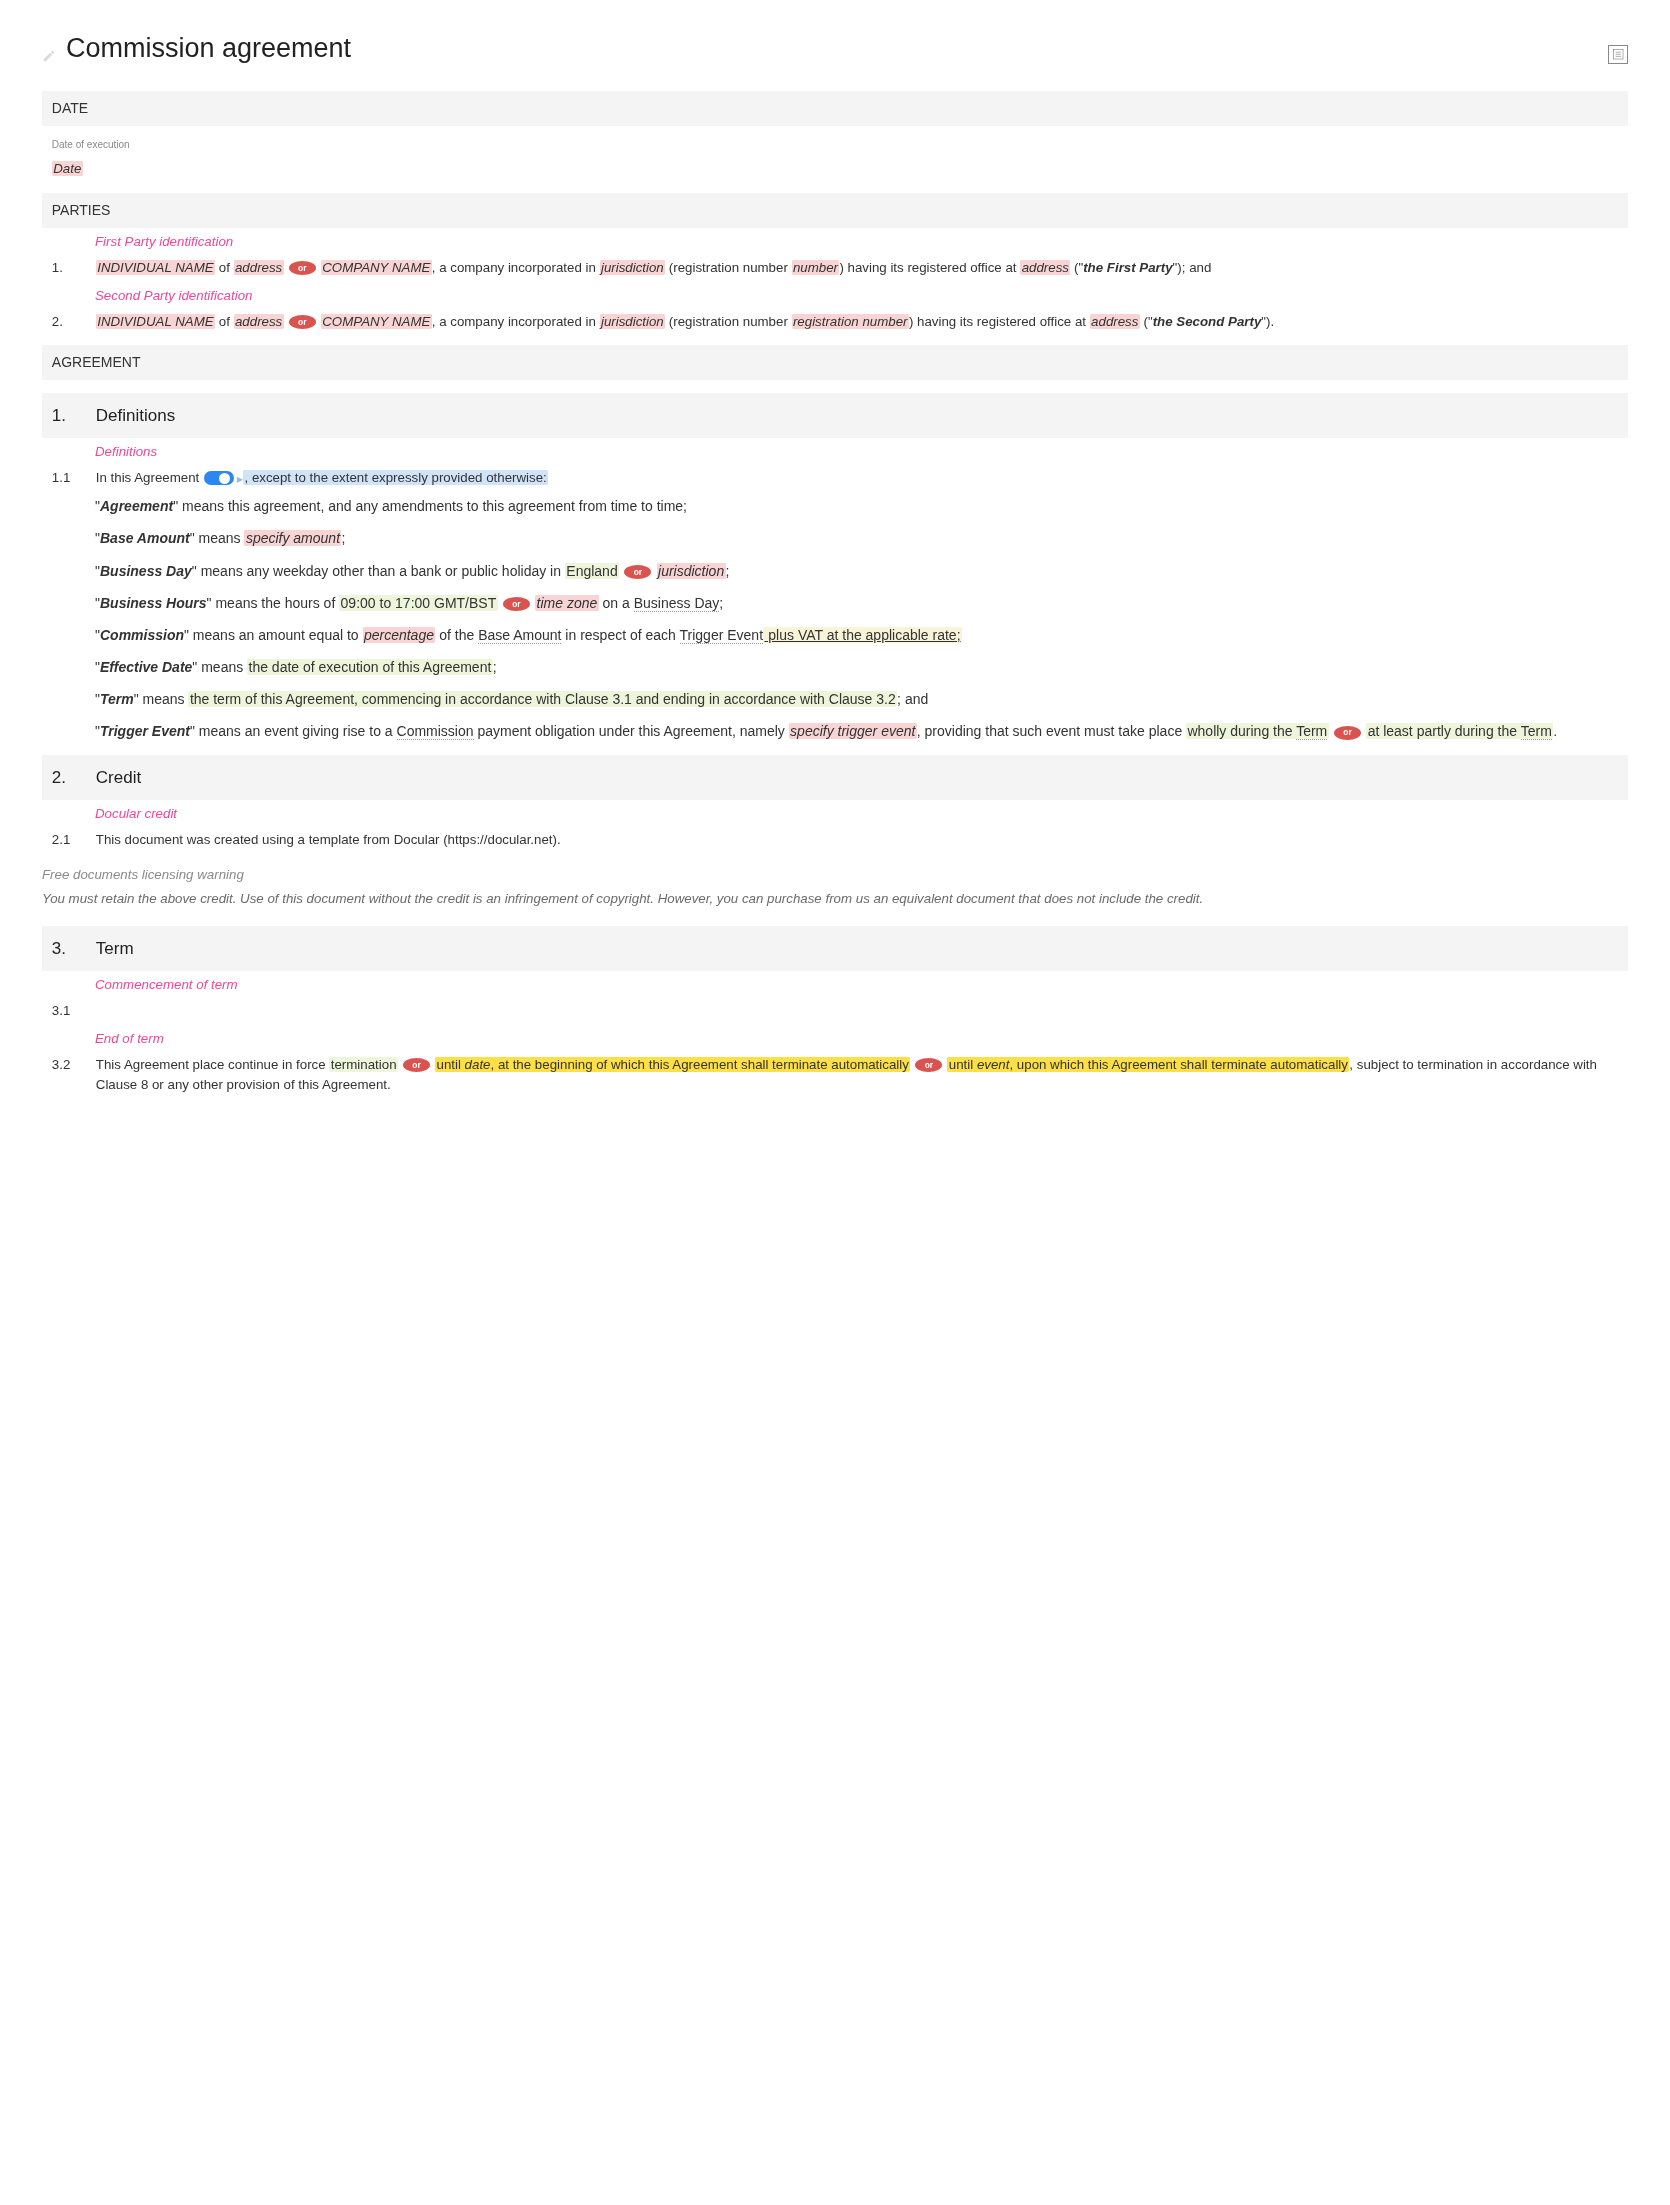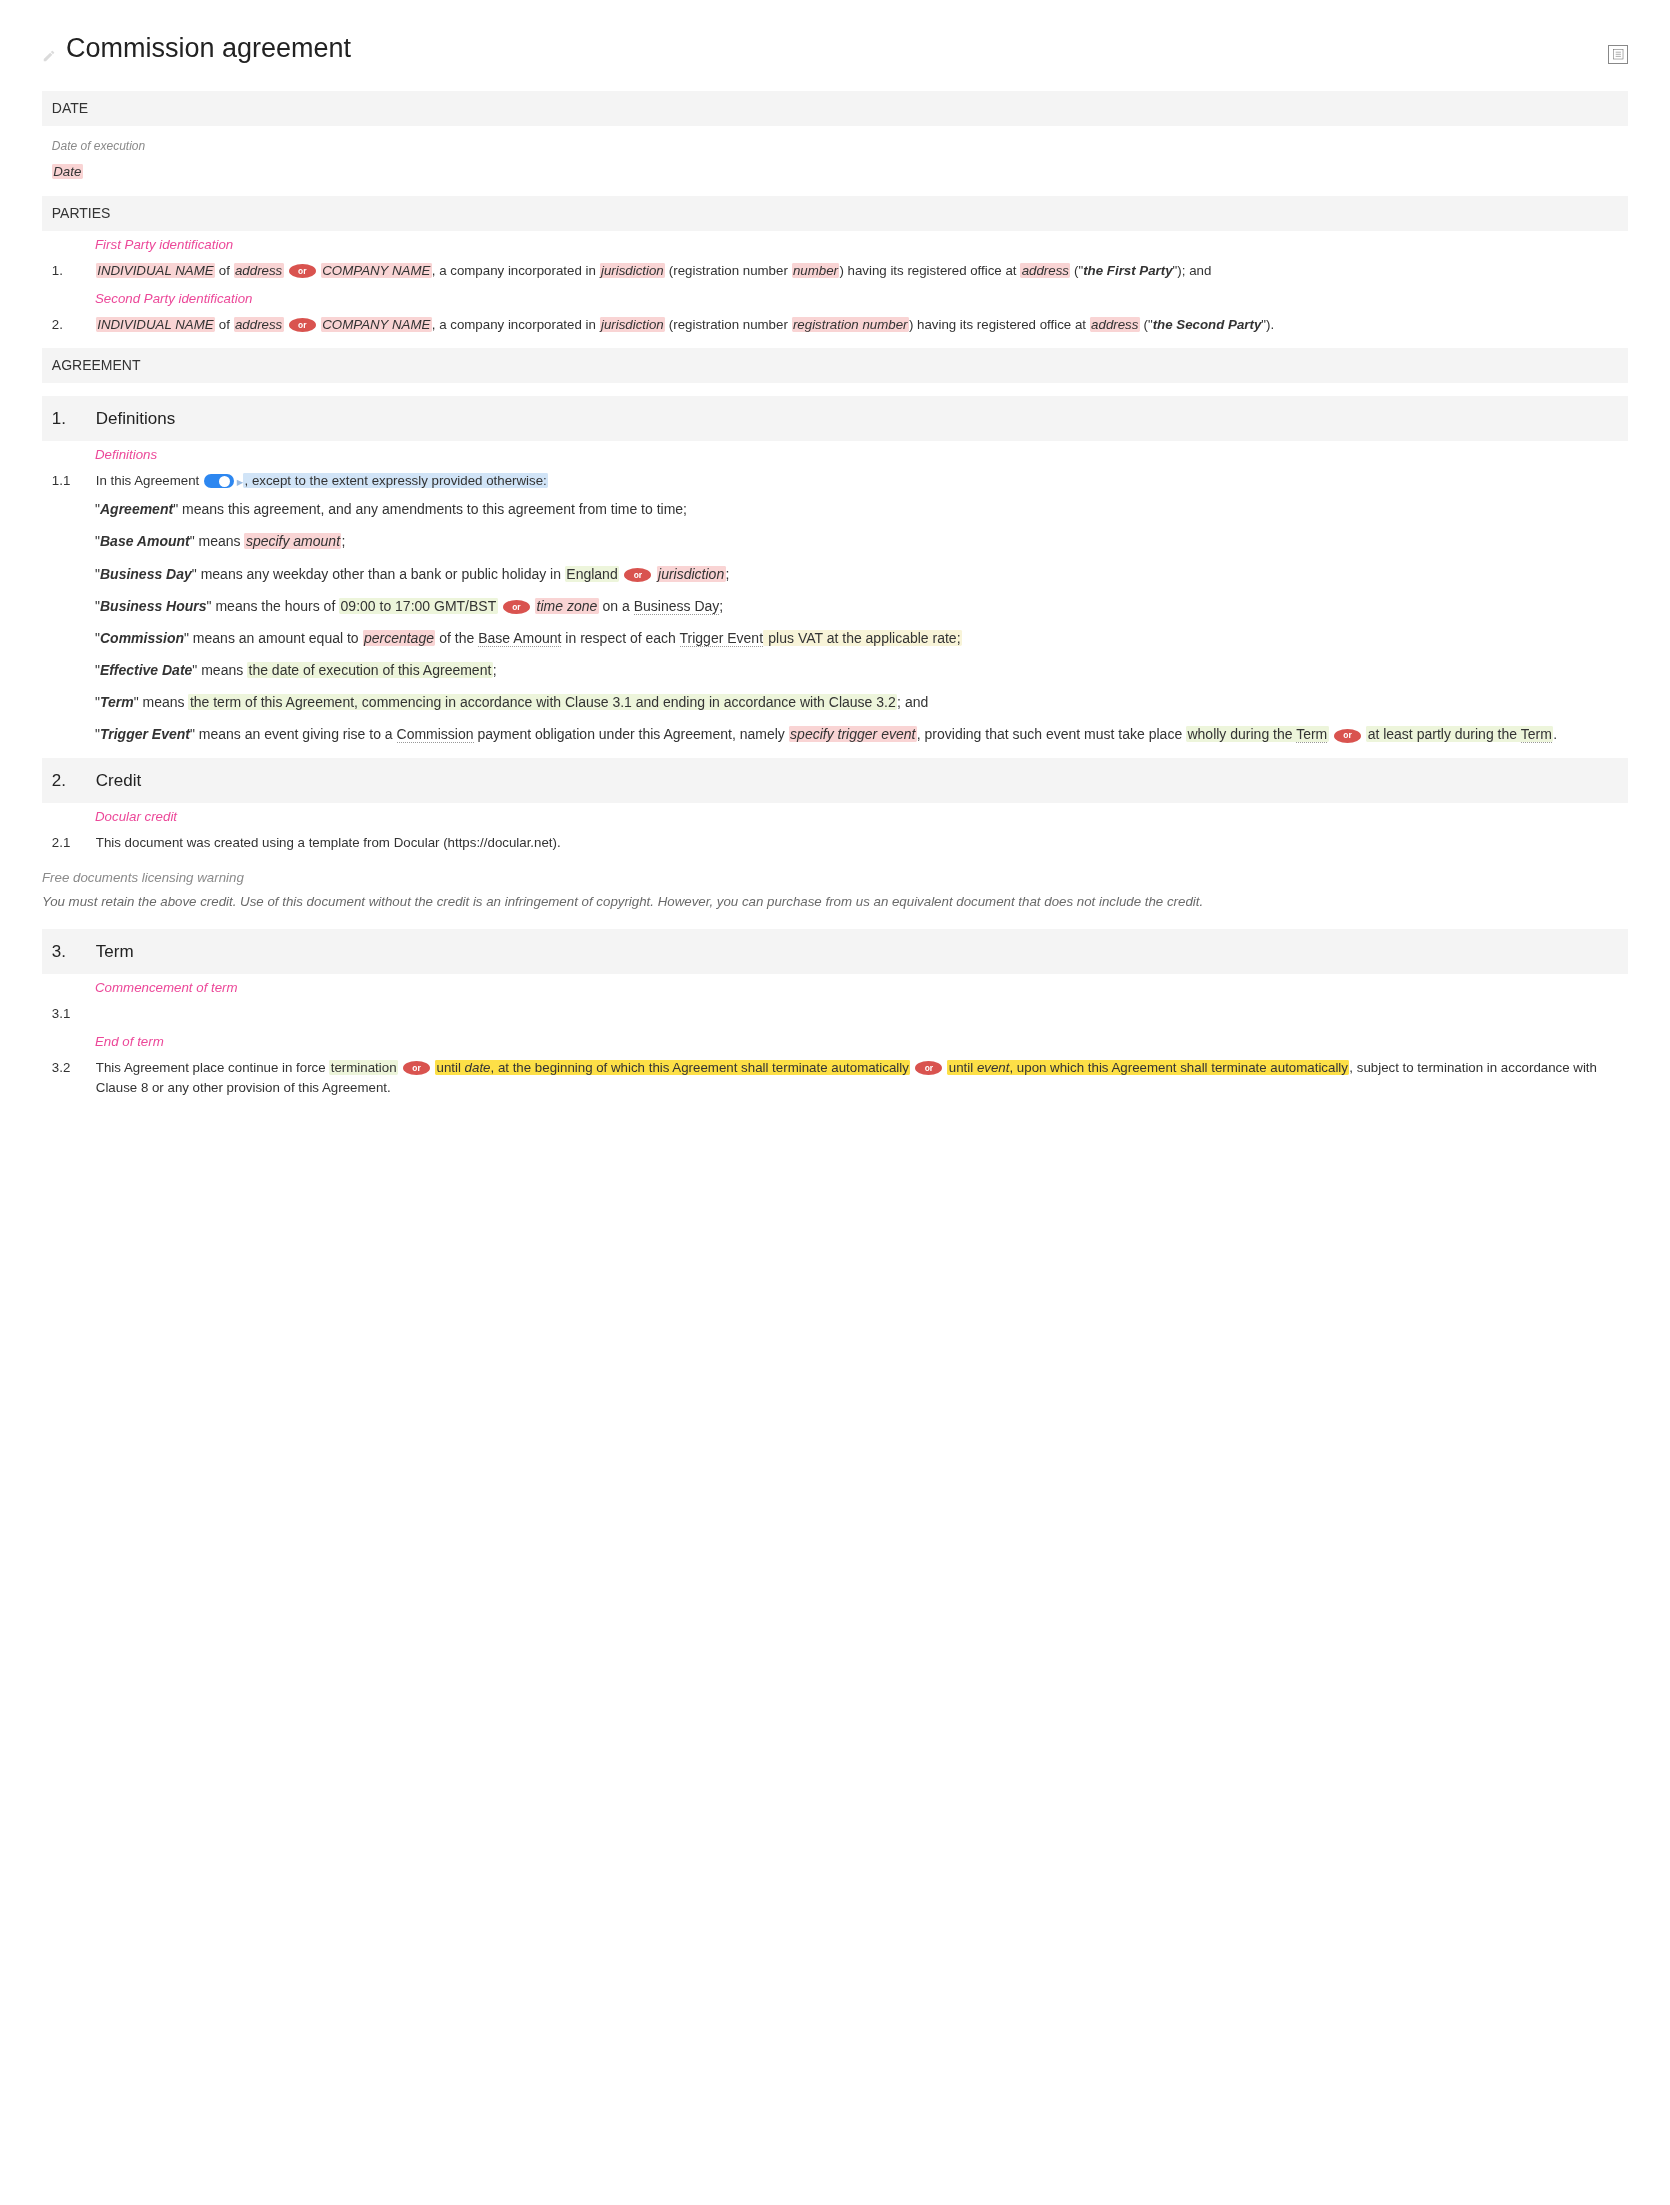--- a/index.html
+++ b/index.html
@@ -17,21 +17,21 @@
   .doc-title-icon { width: 14px; height: 14px; opacity: 0.35; }
   h1.doc-title { font-size: 27px; font-weight: 400; margin: 0 0 12.6px 0; color:#222; }
   .outline-btn { width:19.7px; height:19.7px; border:0.7px solid #888; display:flex; align-items:center; justify-content:center; }
   .section-head {
     background: #f4f4f4;
     padding: 7px 9.8px;
     font-size: 14px;
     font-weight: 400;
     margin-top: 9.8px;
   }
-  .note { color: #8a8a8a; font-style: italic; padding: 11.2px 9.8px 2.8px 9.8px; font-size: 12px; }
+  .note { color: #8a8a8a; padding: 11.2px 9.8px 2.8px 9.8px; font-size: 10px; }
   .note-sub { color:#ec4899; font-style: italic; padding: 4.2px 0 1.4px 0; font-size: 13.3px; }
   .row { display:flex; padding: 4.2px 9.8px; }
   .row .num { width: 44px; flex-shrink: 0; font-size: 13.3px; }
   .row .body { flex:1; font-size: 13.3px; }
   .sub-block { padding-left: 53px; padding-right: 9.8px; }
   .clause-row { display:flex; background:#f4f4f4; padding:9.8px; margin-top:12.6px; align-items:baseline; }
   .clause-row .num { width:44px; flex-shrink:0; font-size:17px; font-weight:400; color:#222; }
   .clause-row .title { font-size:17px; font-weight:400; color:#222; }
   .pink { background:#f9d4d4; border-radius:1.4px; padding:0 1.4px; font-style: italic; }
   .pink-nit { background:#fde047; border-radius:1.4px; padding:0 1.4px; }
@@ -44,21 +44,21 @@
   .toggle-pill {
     display:inline-flex; align-items:center;
     background:#2d87f0; border-radius:8.4px;
     width:29.5px; height:14px; padding:1.4px;
     vertical-align:middle; margin: 0 1.4px;
   }
   .toggle-knob { width:11.2px; height:11.2px; background:#fff; border-radius:50%; margin-left:auto; margin-right: 2.8px; }
   .toggle-arrow { color:#9bbbe1; font-size:8.4px; margin-left:1.4px; }
   .hl-green { background:#edf5db; border-radius:1.4px; padding:0 1.4px; }
   .hl-blue { background:#d1e4f7; border-radius:1.4px; padding:0 1.4px; }
-  .hl-yellow { background:#f8f4d8; border-radius:1.4px; padding:0 1.4px; }
+  .hl-yellow { background:#f8f4d8; border-radius:1.4px; padding:0 1.4px;text-decoration:underline; }
   .defterm { font-weight:700; font-style:italic; }
   .dotted { border-bottom: 0.7px dotted #999; }
   .deflist { padding-left: 53px; padding-right: 9.8px; }
   .deflist p { margin: 4.2px 0 11.2px 0; }
   .plain-note { color:#8a8a8a; font-style:italic; padding: 11.2px 0 1.4px 0; font-size: 13.3px; }
   .plain-warn { color:#6a6a6a; font-style:italic; padding: 2.8px 0 4.2px 0; font-size: 13.3px; }
 </style>
 </head>
 <body>
 

